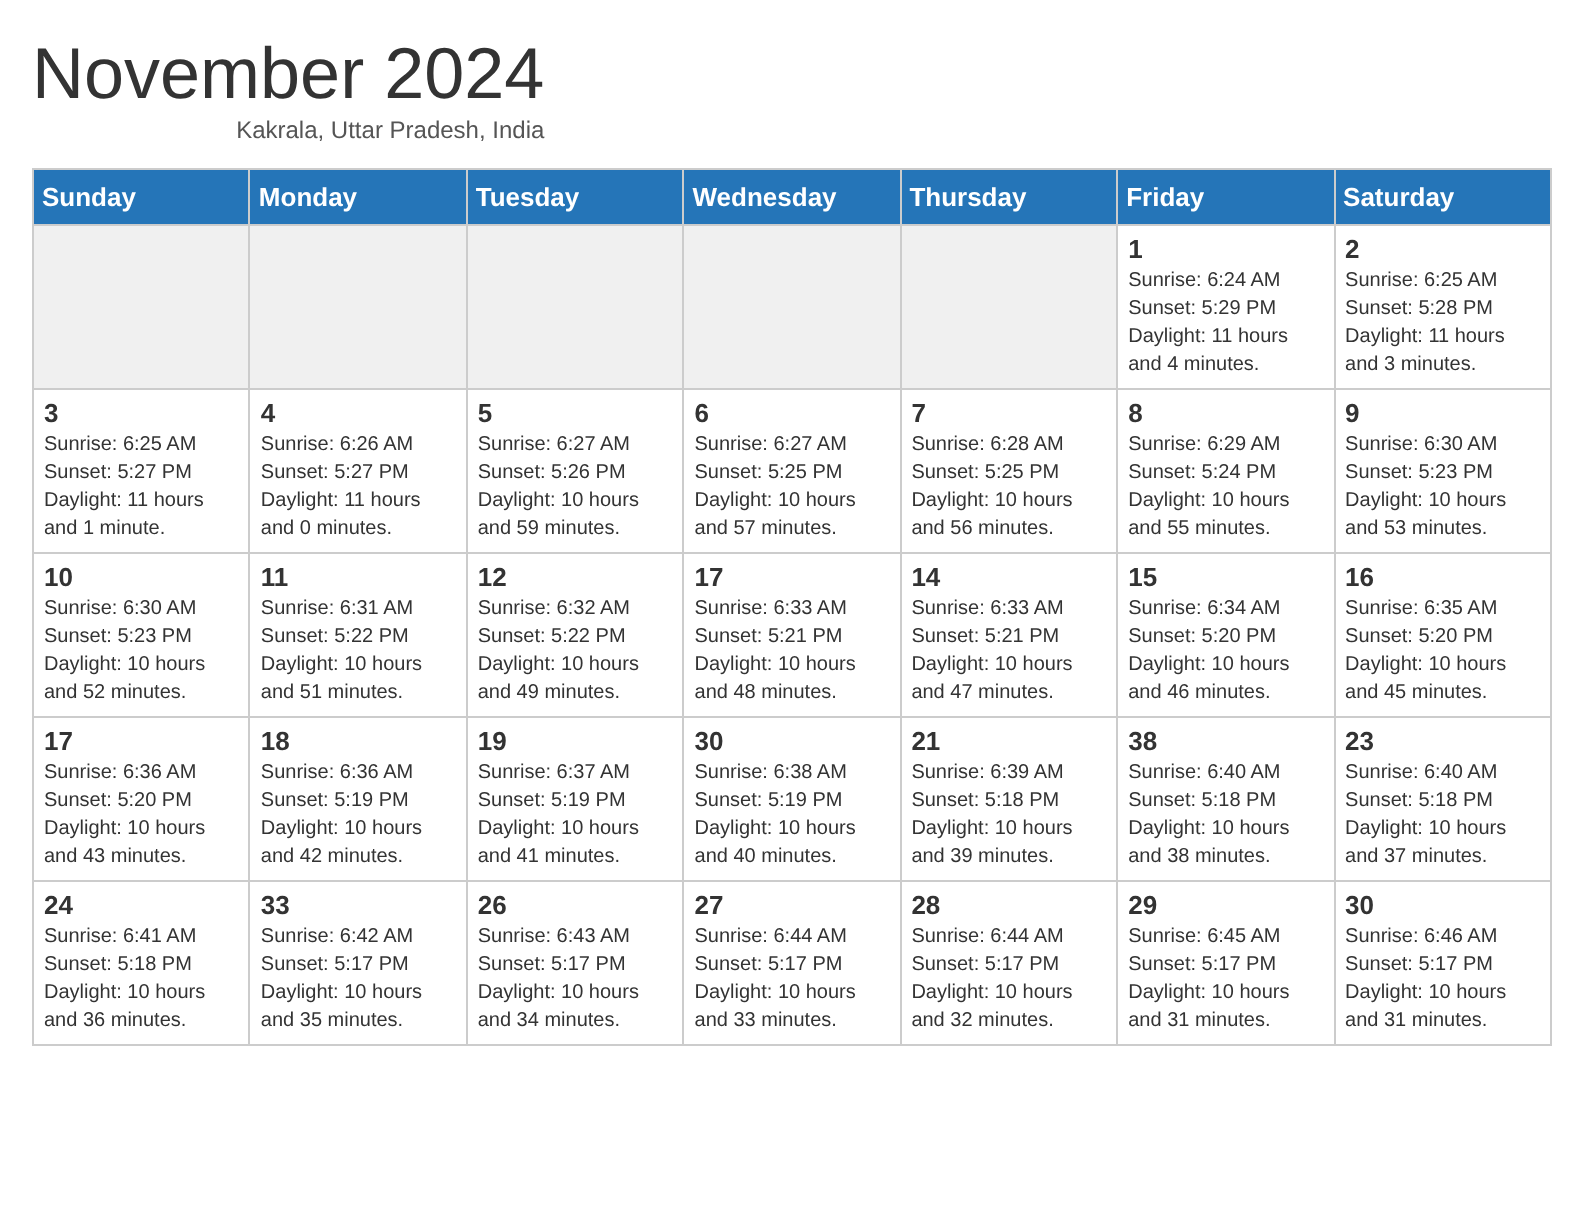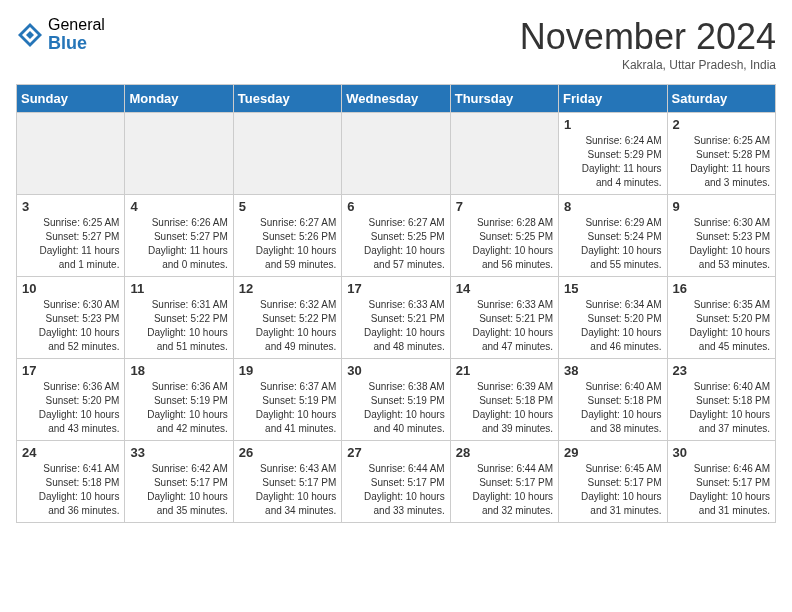--- a/index.html
+++ b/index.html
@@ -72,38 +72,26 @@
       font-size: 13px;
       font-weight: bold;
       color: #333;
       display: block;
       margin-bottom: 2px;
     }
     .day-info {
       font-size: 10px;
       color: #333;
       line-height: 1.4;
-      text-align: right;
     }
   </style>
 </head>
 <body>
 
 <div class="header">
-  <div class="logo">
-    <svg class="logo-icon" viewBox="0 0 28 28" xmlns="http://www.w3.org/2000/svg">
-      <polygon points="14,2 26,14 14,26 2,14" fill="#2575b8"></polygon>
-      <polygon points="14,6 22,14 14,22 6,14" fill="#fff"></polygon>
-      <polygon points="14,10 18,14 14,18 10,14" fill="#2575b8"></polygon>
-    </svg>
-    <div class="logo-text">
-      <span>General</span>
-      <span style="color:#2575b8;font-weight:bold;font-size:18px;">Blue</span>
-    </div>
-  </div>
   <div class="title-block">
     <div class="month-title">November 2024</div>
     <div class="location">Kakrala, Uttar Pradesh, India</div>
   </div>
 </div>
 
 <table>
   <thead>
     <tr>
     <th>Sunday</th>

